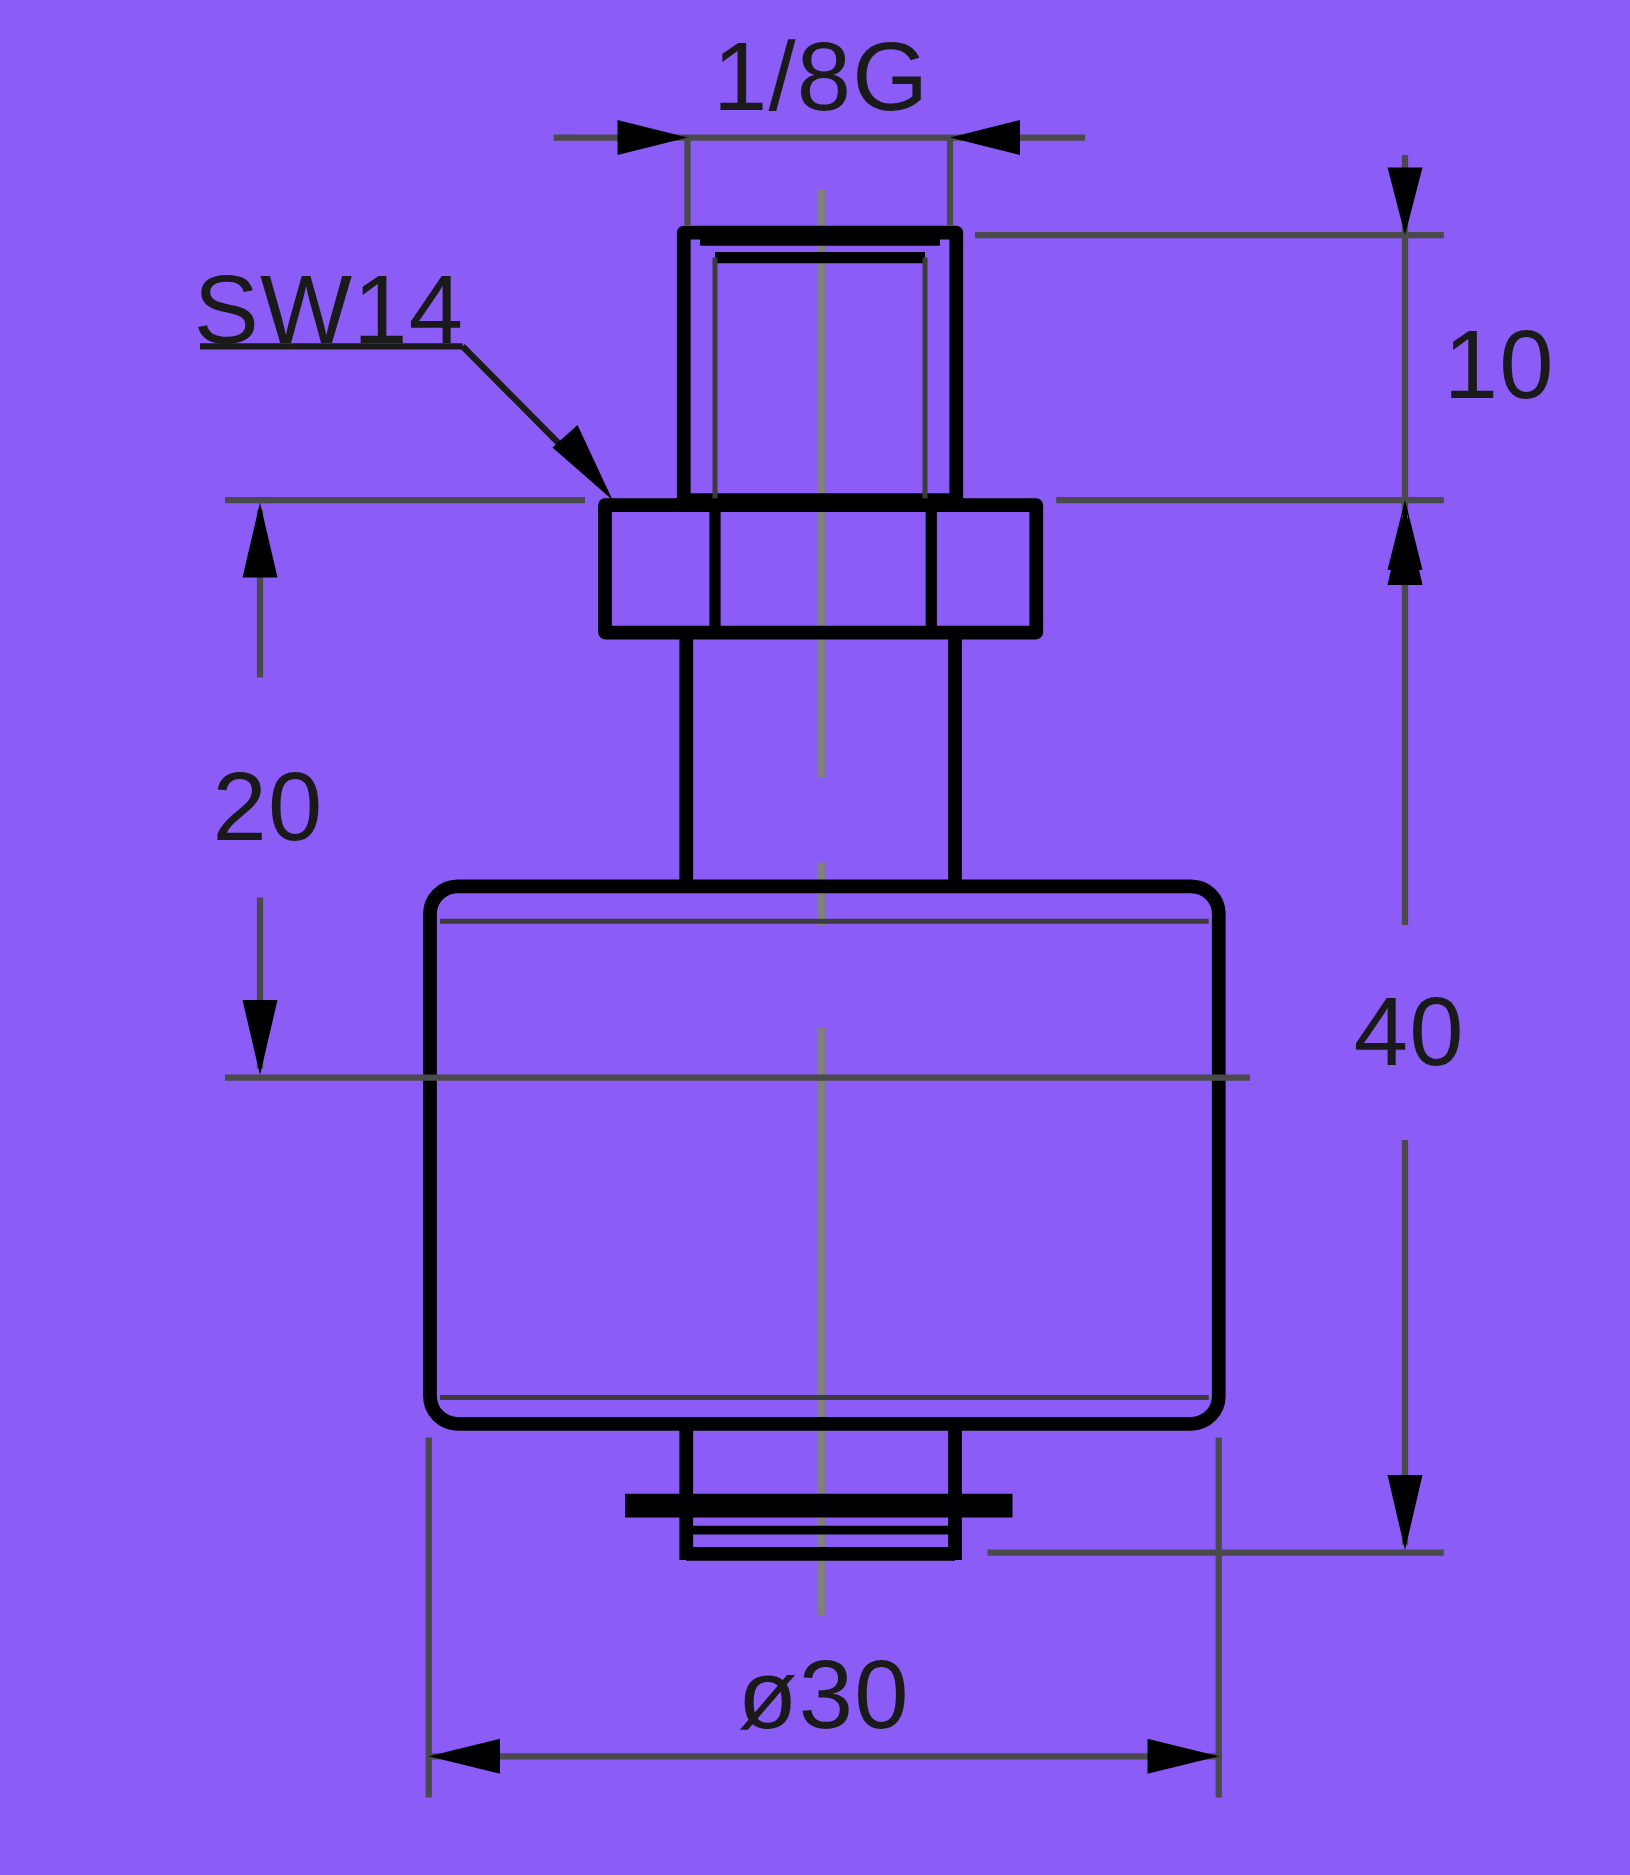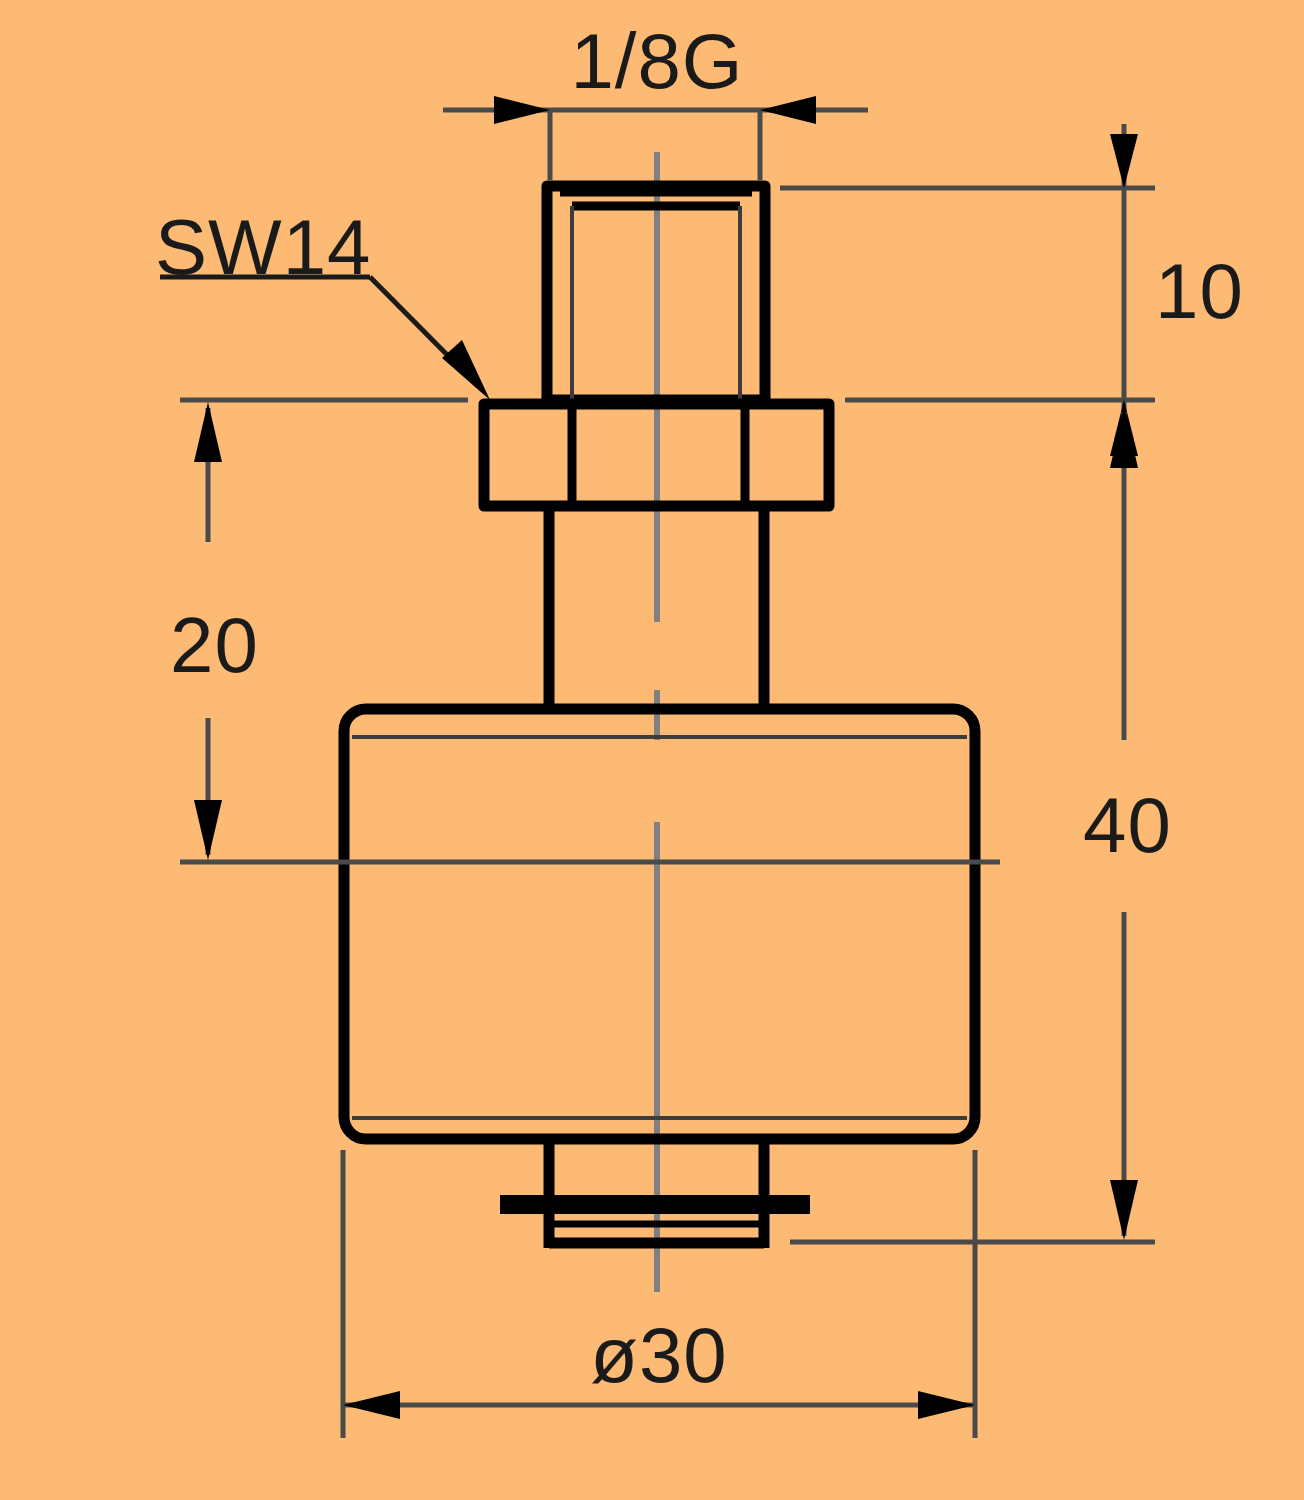--- a/index.html
+++ b/index.html
@@ -10,21 +10,21 @@
   body {
     width: 1304px;
     height: 1500px;
     font-family: "Liberation Sans", sans-serif;
     overflow: hidden;
   }
   #drawing-root {
     position: relative;
     width: 1304px;
     height: 1500px;
-    background: #fdba74;
+    background: #8b5cf6;
   }
   svg#technical-drawing {
     display: block;
     width: 1304px;
     height: 1500px;
   }
   .dim-text {
     font-family: "Liberation Sans", sans-serif;
     font-size: 78px;
     fill: #1a1a1a;

